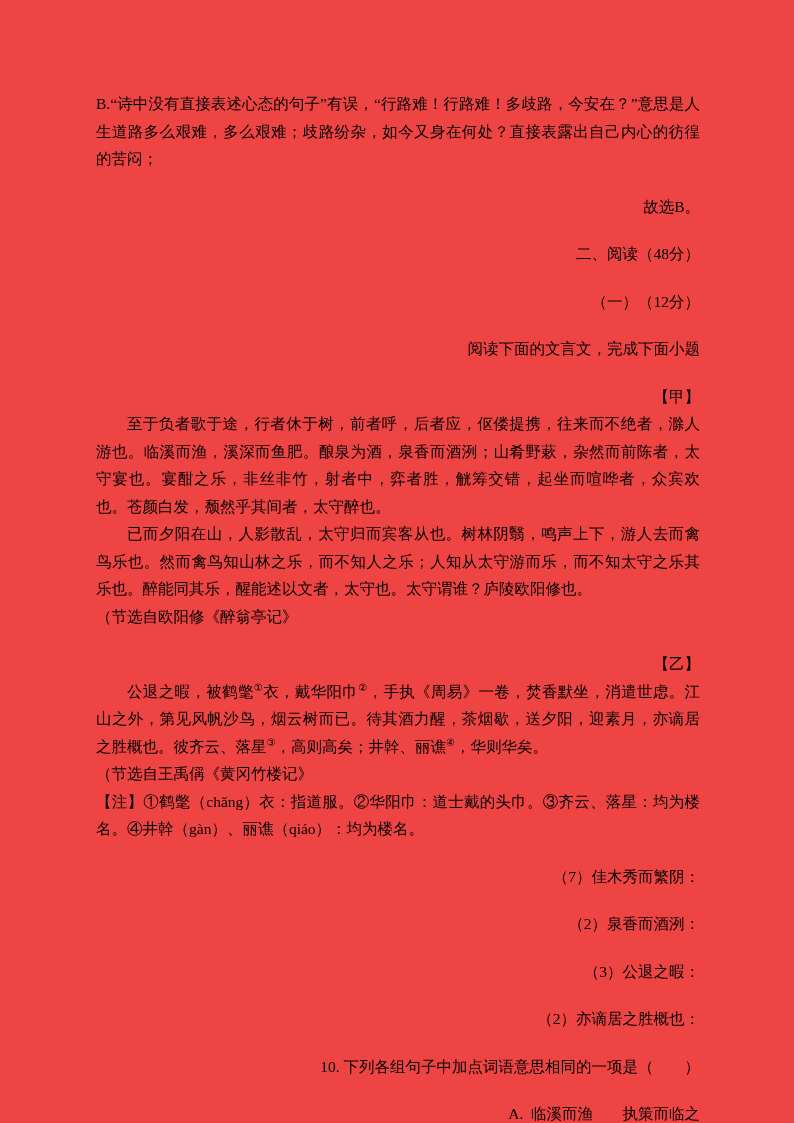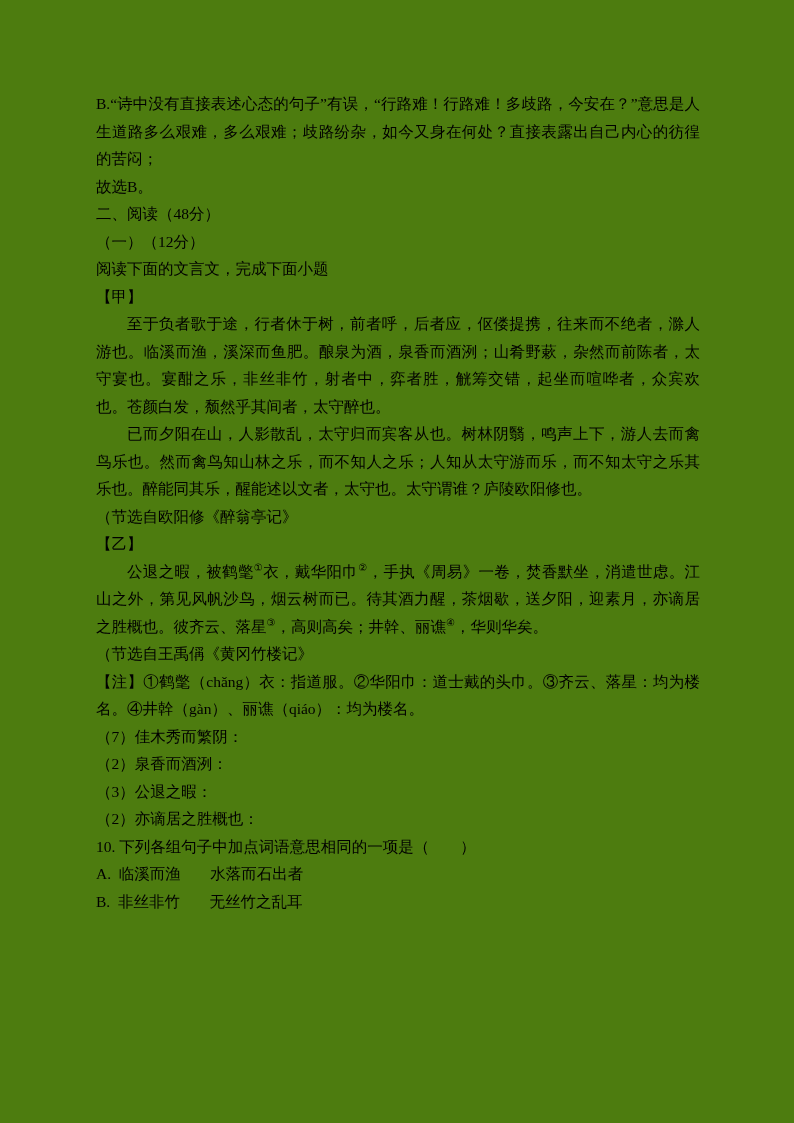--- a/index.html
+++ b/index.html
@@ -4,37 +4,38 @@
 <style>
   html, body {
     margin: 0;
     padding: 0;
     background: #ffffff;
   }
   .page {
     position: relative;
     width: 794px;
     height: 1123px;
-    background: #4d7c0f;
+    background: #ef4444;
     color: #000000;
     font-family: "Liberation Serif", "DejaVu Serif", serif;
     font-size: 15.5px;
     line-height: 27.5px;
     box-sizing: border-box;
     padding: 90px 94px 0 96px;
     overflow: hidden;
   }
   .page p {
     margin: 0;
     text-align: justify;
     text-justify: inter-ideograph;
     word-break: break-all;
   }
   .page p.hdr {
-    text-align: left;
+    text-align: right;
+    margin-top: 20px;
   }
   .indent {
     text-indent: 2em;
   }
   .cite {
     text-align: right;
   }
   sup.note-ref {
     font-size: 10px;
     line-height: 0;
@@ -71,19 +72,19 @@
   <p>【注】①鹤氅（chǎng）衣：指道服。②华阳巾：道士戴的头巾。③齐云、落星：均为楼名。④井幹（gàn）、丽谯（qiáo）：均为楼名。</p>
 
   <p class="hdr">（7）佳木秀而繁阴：</p>
   <p class="hdr">（2）泉香而酒洌：</p>
   <p class="hdr">（3）公退之暇：</p>
   <p class="hdr">（2）亦谪居之胜概也：</p>
 
   <p class="hdr">10. 下列各组句子中加点词语意思相同的一项是（　　）</p>
 
   <p class="hdr">
-    <span>A.</span><span class="opt-left">临溪而渔</span><span class="opt-right">水落而石出者</span>
+    <span>A.</span><span class="opt-left">临溪而渔</span><span class="opt-right">执策而临之</span>
   </p>
   <p class="hdr">
     <span>B.</span><span class="opt-left">非丝非竹</span><span class="opt-right">无丝竹之乱耳</span>
   </p>
 
 </div>
 
 </body></html>

